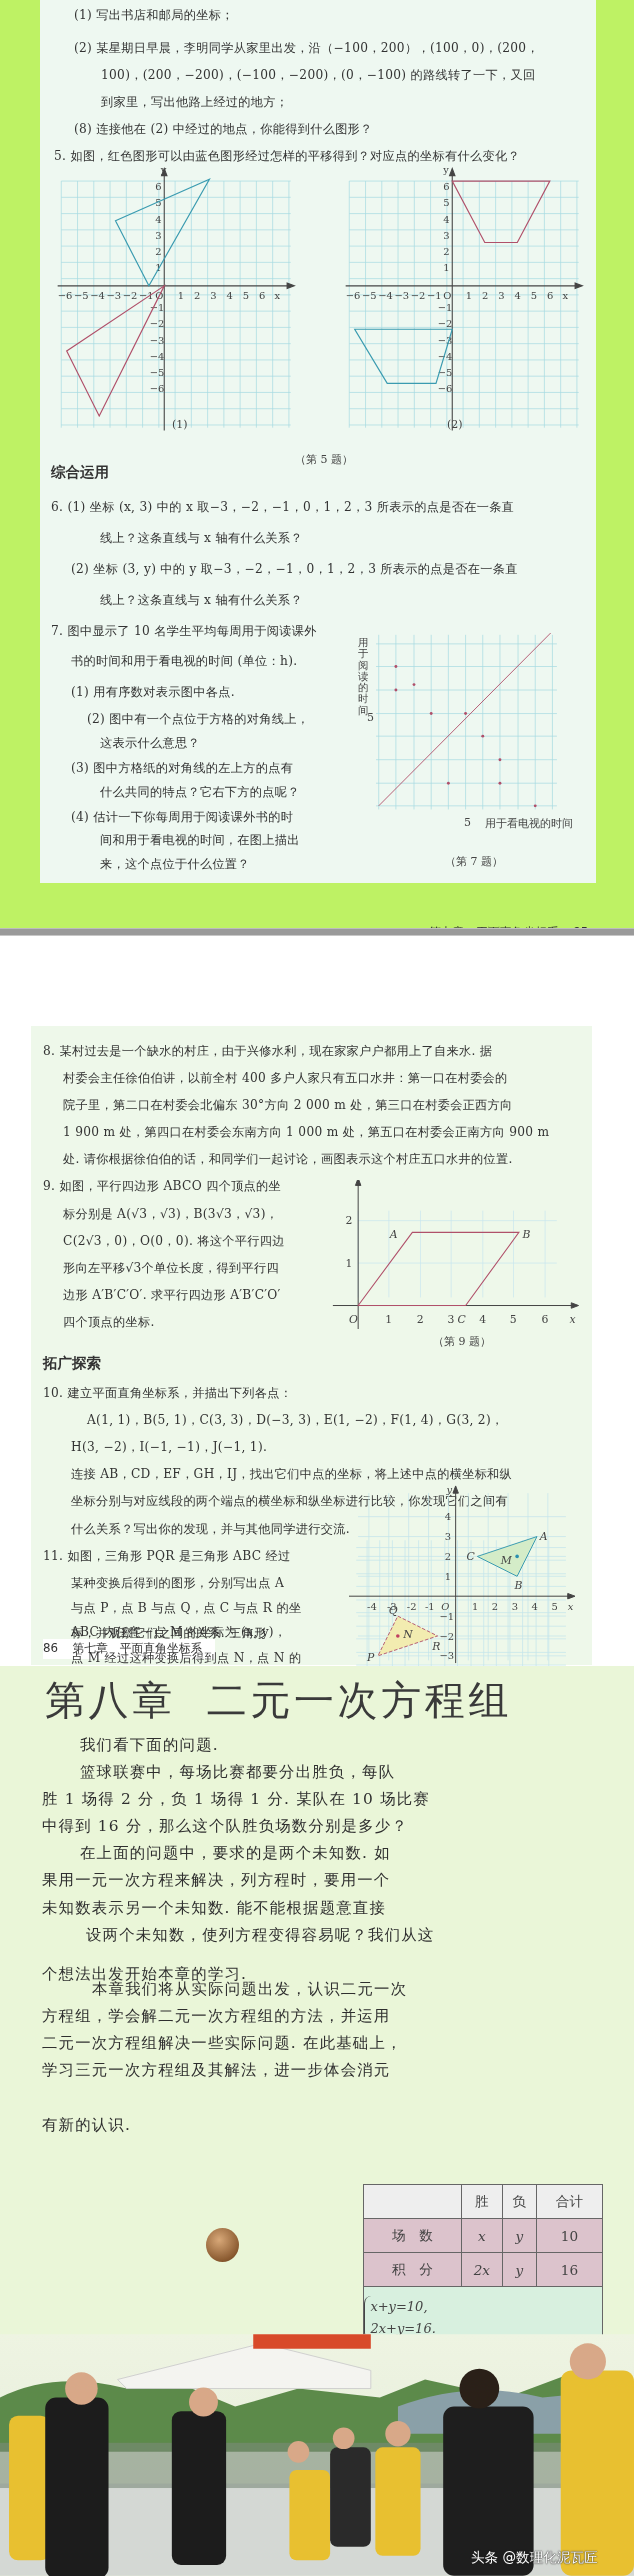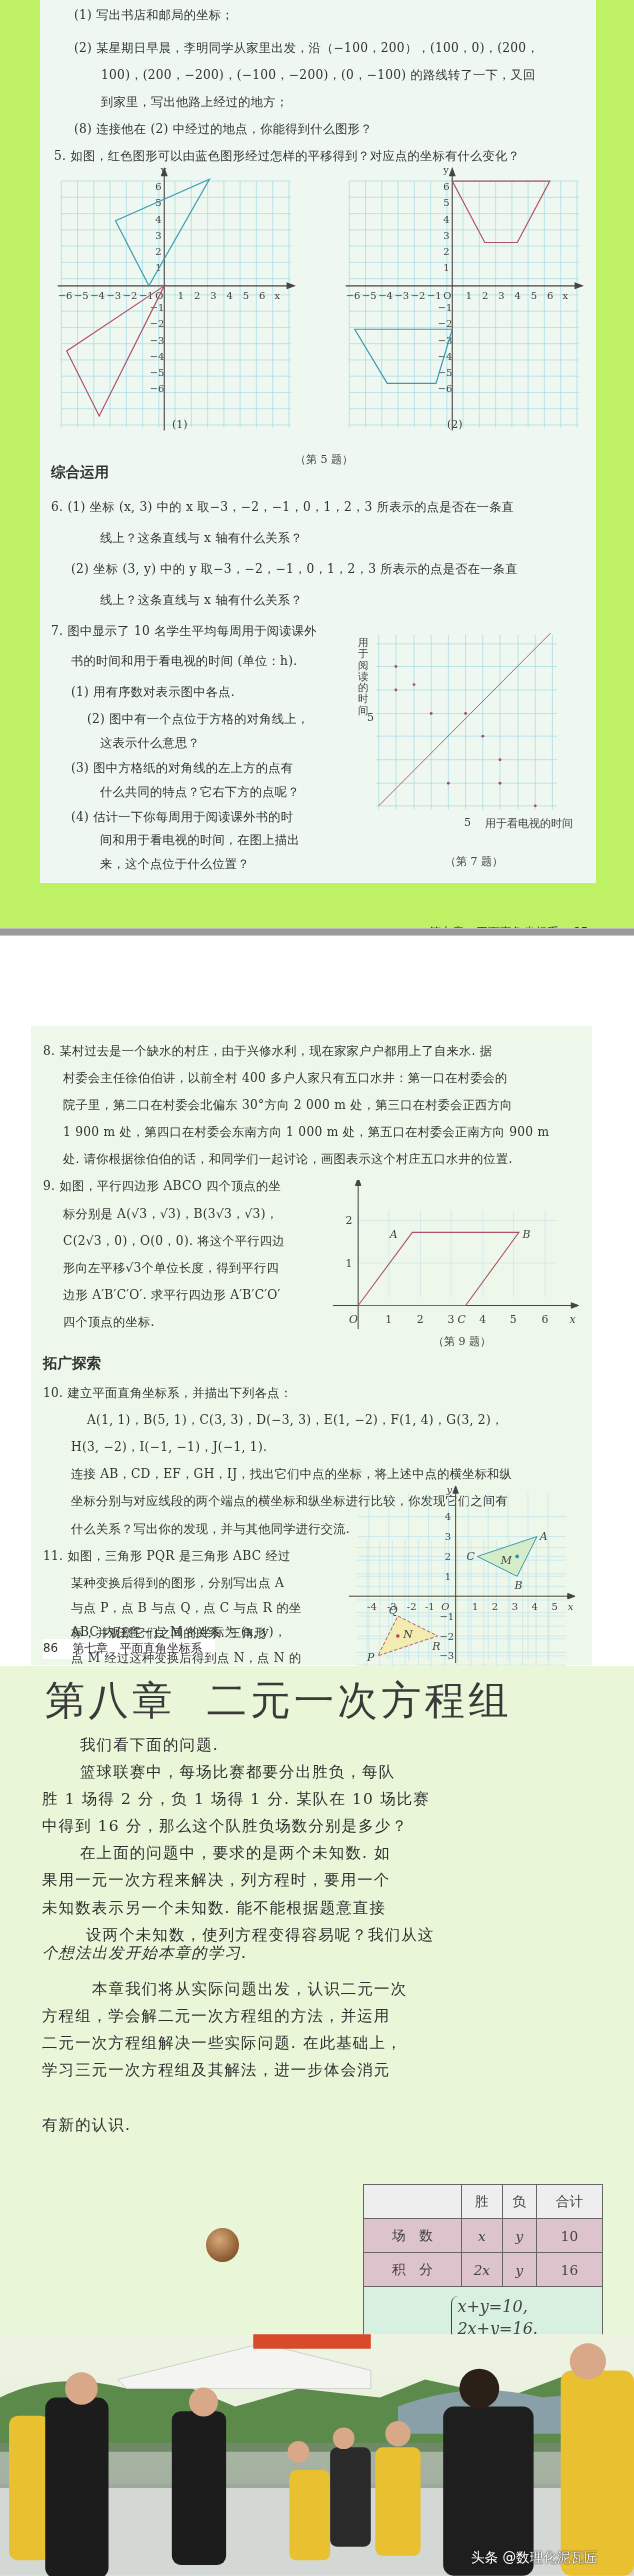--- a/index.html
+++ b/index.html
@@ -18,21 +18,21 @@
   .footer { position: absolute; font-family: "DejaVu Sans", sans-serif; font-size: 11.8px; color: #333; }
   .footer .pg { margin-left: 14.5px; }
   .ch-title { position: absolute; left: 45px; top: 7.2px; font-family: "DejaVu Serif", serif; font-size: 40px; color: #3a3a3a; letter-spacing: 3.6px; white-space: nowrap; }
   .ch-title .gap { display: inline-block; width: 31px; }
   .body-line { position: absolute; left: 42px; font-size: 15.4px; line-height: 20px; white-space: nowrap; color: #2f2f2f; letter-spacing: 1.2px; }
 
   table.sc { position: absolute; left: 363px; top: 2184px; width: 240px; border-collapse: collapse; font-size: 13.6px; font-family: "DejaVu Serif", serif; }
   table.sc td { border: 0.9px solid #666; text-align: center; height: 34px; color: #444; }
   table.sc tr.hd td { background: #eeeeee; }
   table.sc tr.pk td { background: #dcc3cc; }
-  table.sc tr.eq td { background: #d8f0df; height: 63px; text-align: left; padding-left: 87px; font-size: 16px; line-height: 22px; }
+  table.sc tr.eq td { background: #d8f0df; height: 63px; text-align: left; font-size: 13px; line-height: 22px; }
 
   .photo { position: absolute; left: 0; top: 2334px; width: 634px; height: 242px; overflow: hidden; }
   .watermark { position: absolute; left: 471px; top: 2549px; font-family: "DejaVu Sans", sans-serif; font-size: 13.6px; color: #fff; text-shadow: 0 0 1.8px #333, 0 0 0.9px #000; white-space: nowrap; }
   svg text { font-family: "DejaVu Serif", serif; }
 </style>
 </head>
 <body>
 
 <div class="page p85">
   <div class="panel"></div>
@@ -318,21 +318,21 @@
   </div>
 
   <div class="body-line" style="left:80px;top:69px;">我们看下面的问题.</div>
   <div class="body-line" style="left:80px;top:96px;">篮球联赛中，每场比赛都要分出胜负，每队</div>
   <div class="body-line" style="top:123px;">胜 1 场得 2 分，负 1 场得 1 分. 某队在 10 场比赛</div>
   <div class="body-line" style="top:150px;">中得到 16 分，那么这个队胜负场数分别是多少？</div>
   <div class="body-line" style="left:80px;top:177px;">在上面的问题中，要求的是两个未知数. 如</div>
   <div class="body-line" style="top:204px;">果用一元一次方程来解决，列方程时，要用一个</div>
   <div class="body-line" style="top:232px;">未知数表示另一个未知数. 能不能根据题意直接</div>
   <div class="body-line" style="top:259px;margin-left:44px;">设两个未知数，使列方程变得容易呢？我们从这</div>
-  <div class="body-line" style="top:277px;font-style:italic;">个想法出发开始本章的学习.</div>
+  <div class="body-line" style="top:298px;">个想法出发开始本章的学习.</div>
   <div class="body-line" style="left:92px;top:313px;">本章我们将从实际问题出发，认识二元一次</div>
   <div class="body-line" style="top:340px;">方程组，学会解二元一次方程组的方法，并运用</div>
   <div class="body-line" style="top:367px;">二元一次方程组解决一些实际问题. 在此基础上，</div>
   <div class="body-line" style="top:394px;">学习三元一次方程组及其解法，进一步体会消元</div>
   <div class="body-line" style="top:449px;">有新的认识.</div>
 </div>
 
 <div style="position:absolute;left:206px;top:2228px;width:33px;height:34px;border-radius:50%;background:radial-gradient(circle at 40% 35%,#d8a878,#8a5a30 70%,#5a3818);"></div>
 
 <table class="sc">

